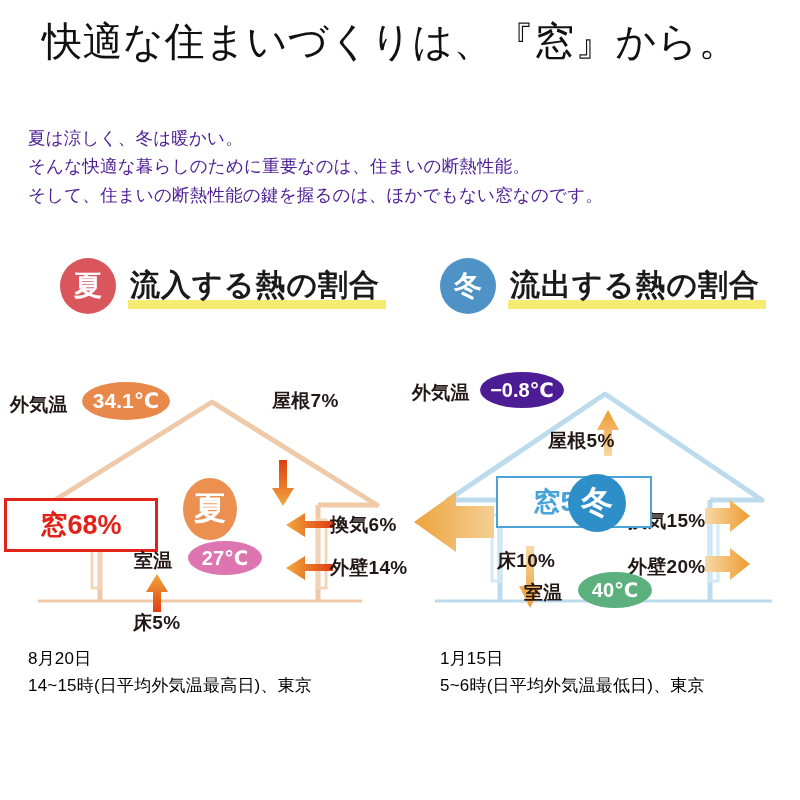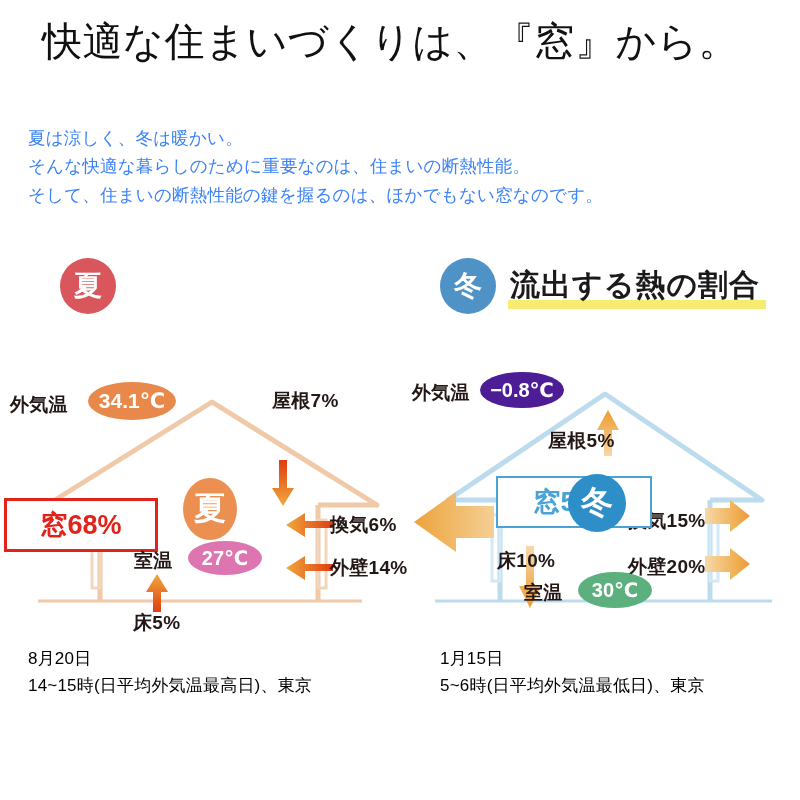--- a/index.html
+++ b/index.html
@@ -18,21 +18,21 @@
     position:absolute;left:30px;top:18px;width:745px;
     font-size:40px;line-height:1.18;font-weight:400;
     letter-spacing:0.5px;color:#111;
     white-space:nowrap;
     margin-left:12px;
   }
 
   
   .lead{
     position:absolute;left:28px;top:124px;width:750px;
-    font-size:17.5px;line-height:1.62;color:#3b82f6;
+    font-size:17.5px;line-height:1.62;color:#4c1d95;
     letter-spacing:0.2px;
   }
   .lead div{white-space:nowrap;}
 
   
   .sec-head{position:absolute;display:flex;align-items:center;gap:10px;}
   .sec-head.summer{left:60px;top:258px;}
   .sec-head.winter{left:440px;top:258px;}
   .badge{
     width:56px;height:56px;border-radius:50%;
@@ -107,20 +107,24 @@
   <div class="headline">快適な住まいづくりは、『窓』から。</div>
 
   <div class="lead">
     <div>夏は涼しく、冬は暖かい。</div>
     <div>そんな快適な暮らしのために重要なのは、住まいの断熱性能。</div>
     <div>そして、住まいの断熱性能の鍵を握るのは、ほかでもない窓なのです。</div>
   </div>
 
   <div class="sec-head summer">
     <div class="badge red">夏</div>
+    <div class="sec-title">
+      <span class="hl"></span>
+      <span class="tx">流入する熱の割合</span>
+    </div>
   </div>
 
   <div class="sec-head winter">
     <div class="badge blue">冬</div>
     <div class="sec-title">
       <span class="hl"></span>
       <span class="tx">流出する熱の割合</span>
     </div>
   </div>
 
@@ -171,21 +175,21 @@
       <g>
         <polygon points="153,252 161,252 161,232 168,232 157,214 146,232 153,232" fill="url(#gradUpS)"></polygon>
       </g>
 
       <g>
         <polygon points="104,150 128,150 128,138 156,162 128,186 128,174 104,174" fill="url(#gradBigRightS)"></polygon>
       </g>
     </svg>
 
     <div class="lbl" style="left:10px;top:32px;">外気温</div>
-    <div class="pill outtemp-s" style="left:88px;top:22px;">34.1℃</div>
+    <div class="pill outtemp-s" style="left:82px;top:22px;">34.1℃</div>
 
     <div class="lbl" style="left:272px;top:28px;">屋根7%</div>
     <div class="lbl" style="left:330px;top:152px;">換気6%</div>
     <div class="lbl" style="left:330px;top:195px;">外壁14%</div>
     <div class="lbl" style="left:133px;top:250px;">床5%</div>
 
     <div class="win-box red" style="left:4px;top:138px;">窓68%</div>
 
     <div class="season-mark s" style="left:183px;top:118px;">夏</div>
 
@@ -251,21 +255,21 @@
     <div class="lbl" style="left:148px;top:68px;">屋根5%</div>
     <div class="lbl" style="left:228px;top:148px;">換気15%</div>
     <div class="lbl" style="left:228px;top:194px;">外壁20%</div>
     <div class="lbl" style="left:97px;top:188px;">床10%</div>
 
     <div class="win-box blue" style="left:96px;top:116px;">窓50%</div>
 
     <div class="season-mark w" style="left:168px;top:114px;">冬</div>
 
     <div class="lbl" style="left:124px;top:220px;">室温</div>
-    <div class="pill roomtemp-w" style="left:178px;top:212px;">30℃</div>
+    <div class="pill roomtemp-w" style="left:178px;top:212px;">40℃</div>
   </div>
 
   <div class="caption summer">
     <div>8月20日</div>
     <div>14~15時(日平均外気温最高日)、東京</div>
   </div>
   <div class="caption winter">
     <div>1月15日</div>
     <div>5~6時(日平均外気温最低日)、東京</div>
   </div>

